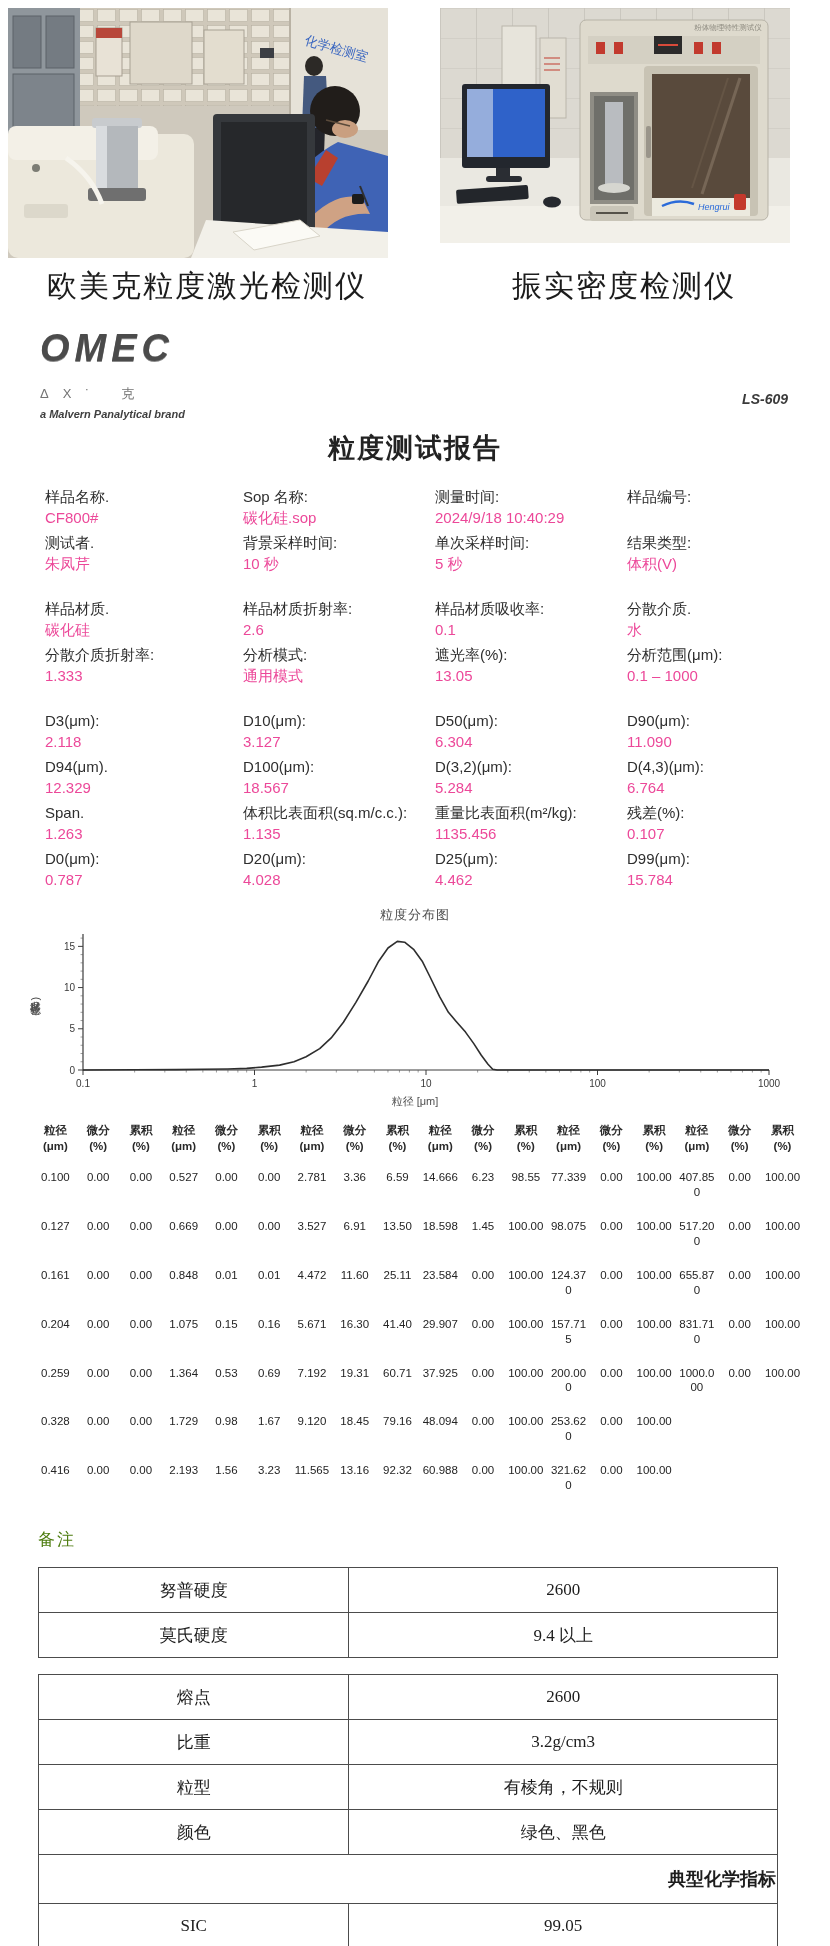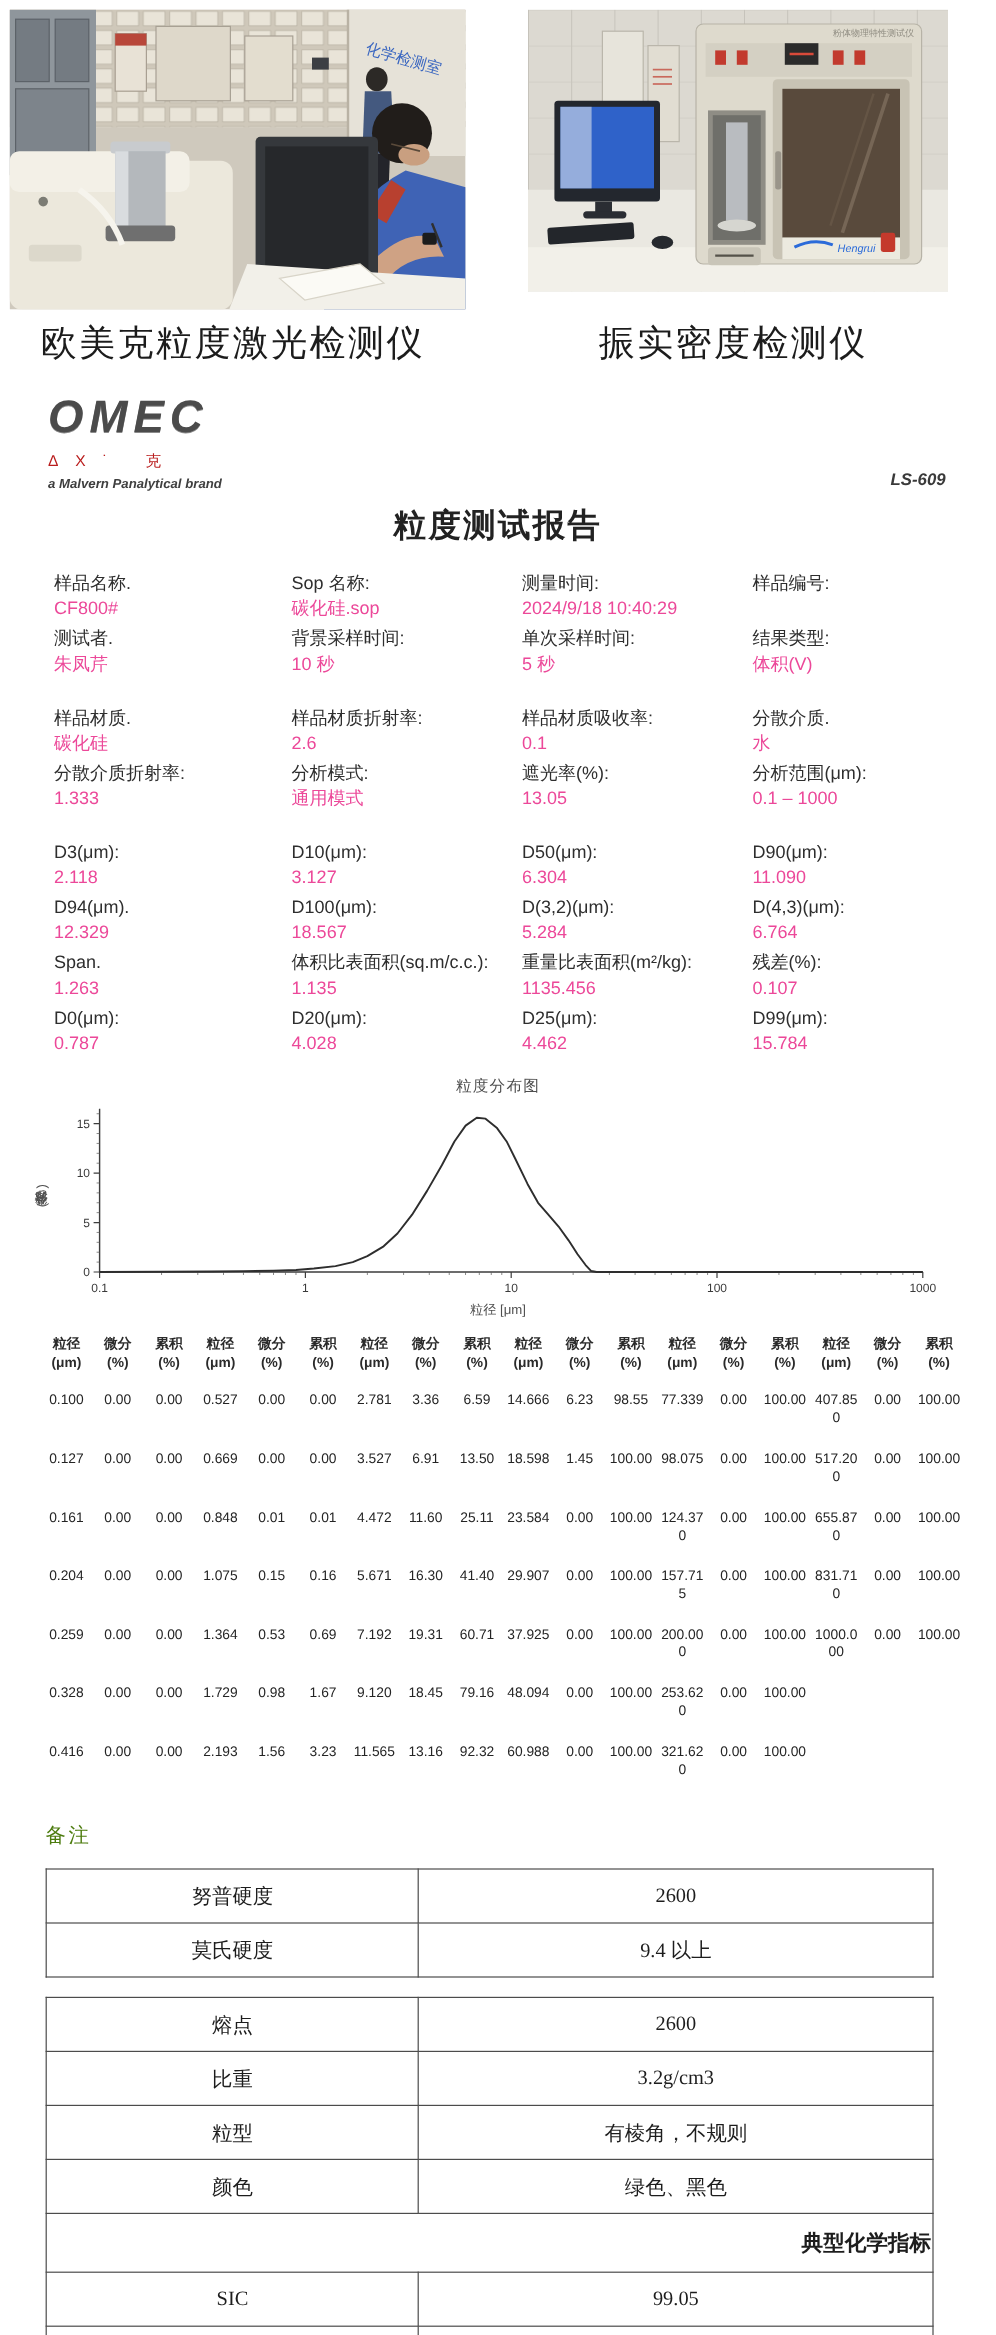--- a/index.html
+++ b/index.html
@@ -1,30 +1,30 @@
 <!DOCTYPE html>
 <html><head>
 <meta charset="utf-8">
 <style>
   html,body{margin:0;padding:0;background:#ffffff;}
   .page{width:830px;background:#fff;font-family:"Liberation Sans",sans-serif;color:#262626;}
   
   .photos{display:flex;justify-content:flex-start;padding:8px 0 0 8px;gap:52px;}
   .photo{margin:0;}
   .photo svg{display:block;}
-  .captions{display:flex;padding-left:4px;gap:52px;margin-top:8px;}
+  .captions{display:flex;padding-left:17px;gap:52px;margin-top:8px;}
   .caption{font-size:30px;letter-spacing:2px;color:#1c1c1c;font-weight:400;}
   .caption.left{width:380px;text-align:center;}
   .caption.right{width:350px;text-align:center;}
   
   .report{padding:0 0 0 0;}
   .logo-row{display:flex;justify-content:space-between;align-items:flex-start;padding:22px 42px 0 40px;}
   .logo-text{font-size:38px;font-weight:800;font-style:italic;letter-spacing:5px;color:#4b4b4b;
              text-shadow:0 1px 0 #8b8b8b;line-height:1;}
-  .logo-script{font-size:13px;color:#b91c1c;letter-spacing:14px;margin-top:8px;}
+  .logo-script{font-size:13px;color:#737373;letter-spacing:14px;margin-top:18px;}
   .logo-brand{font-size:11px;font-weight:700;color:#3f3f3f;margin-top:5px;font-style:italic;}
   .model{font-size:14px;font-style:italic;font-weight:700;color:#3a3a3a;margin-top:62px;}
   .title{text-align:center;font-size:27px;font-weight:700;color:#222;margin:10px 0 18px 0;letter-spacing:2px;}
   
   .field-grid{padding-left:45px;padding-right:20px;}
   .field-row{display:grid;grid-template-columns:198px 192px 192px auto;}
   .field-cell{padding:2px 4px 2px 0;}
   .f-label{font-size:15px;color:#2e2e2e;line-height:21px;}
   .f-value{font-size:15px;color:#ec4899;line-height:21px;font-weight:500;}
   .gap-top{margin-top:20px;}

